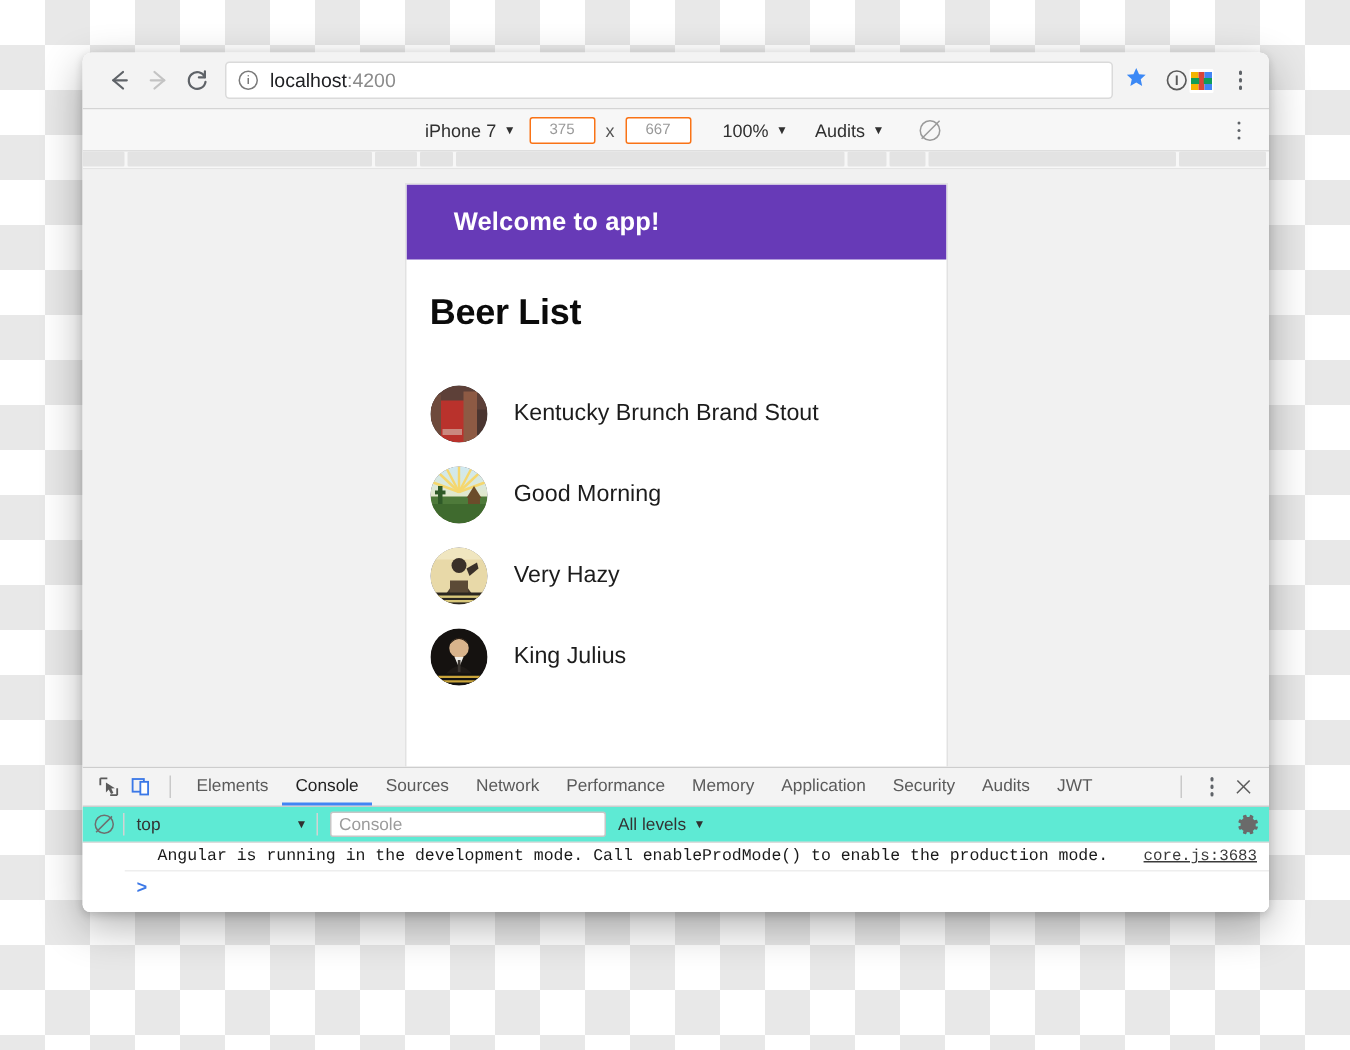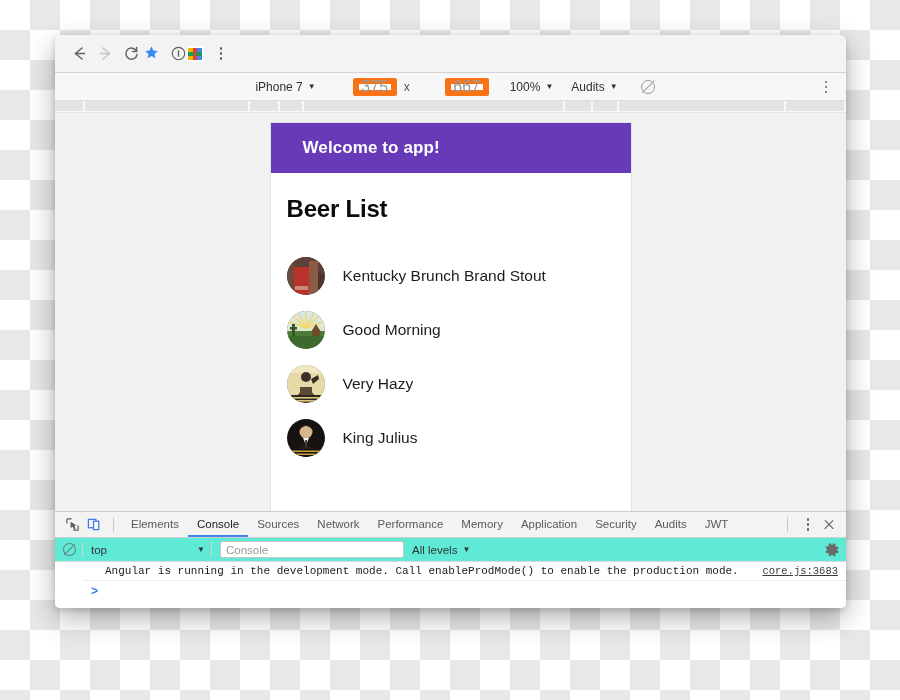--- a/index.html
+++ b/index.html
@@ -210,28 +210,27 @@
     display: flex; align-items: center; justify-content: center;
     position: relative;
     flex: 0 0 auto;
     box-sizing: border-box;
   }
   .dt-inner { display: flex; align-items: center; gap: 0; font-size: 12px; color: #303030; }
   .dt-select { display: flex; align-items: center; gap: 5px; padding: 0 9px; white-space: nowrap; }
   .caret { font-size: 8px; color: #303030; }
   .dim-box {
     width: 44px; height: 18px;
-    border: 6px solid #f97316;
+    border: 1px solid #f97316;
     border-radius: 2px;
     background: #ffffff;
     color: #9a9a9a;
-    font-size: 16px;
+    font-size: 10px;
     display: flex; align-items: center; justify-content: center;
     box-sizing: border-box;
-    margin-left: 28px;
   }
   .dim-x { padding: 0 7px; color: #555; font-size: 12px; }
   .rotate-icon {
     width: 14px; height: 14px;
     border: 1.3px solid #9a9a9a;
     border-radius: 50%;
     margin-left: 14px;
     position: relative;
     box-sizing: border-box;
   }
@@ -471,20 +470,26 @@
         <path d="M3.5 8.5 H12.5" stroke="#c3c3c3" stroke-width="1.5" stroke-linecap="round"></path>
       </svg>
     </div>
     <div class="navbtn">
       <svg width="17" height="17" viewBox="0 0 17 17" aria-hidden="true">
         <path d="M13.6 6.4 A5.6 5.6 0 1 0 14 9.6" fill="none" stroke="#5f6368" stroke-width="1.5" stroke-linecap="round"></path>
         <path d="M13.6 2.6 V6.6 H9.6" fill="none" stroke="#5f6368" stroke-width="1.5" stroke-linecap="round" stroke-linejoin="round"></path>
       </svg>
     </div>
 
+    <div class="omnibox">
+      <span class="info-icon"></span>
+      <span class="url-text">
+        <span class="host">localhost</span><span class="rest">:4200</span>
+      </span>
+    </div>
 
     <div class="star-icon">
       <svg width="15" height="15" viewBox="0 0 16 16" aria-hidden="true">
         <path d="M8 1.4 L10 5.8 L14.7 6.3 L11.2 9.5 L12.2 14.2 L8 11.8 L3.8 14.2 L4.8 9.5 L1.3 6.3 L6 5.8 Z" fill="#3b88f5"></path>
       </svg>
     </div>
     <div class="navbtn" style="width:18px;">
       <svg width="15" height="15" viewBox="0 0 16 16" aria-hidden="true">
         <circle cx="8" cy="8" r="6.6" fill="none" stroke="#5a5a5a" stroke-width="1.2"></circle>
         <rect x="7.3" y="4.6" width="1.4" height="6.8" fill="#5a5a5a"></rect>

